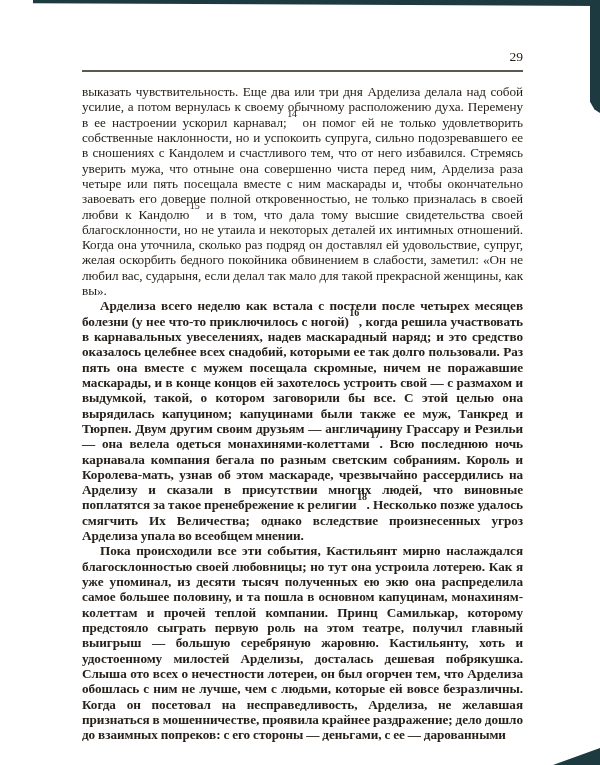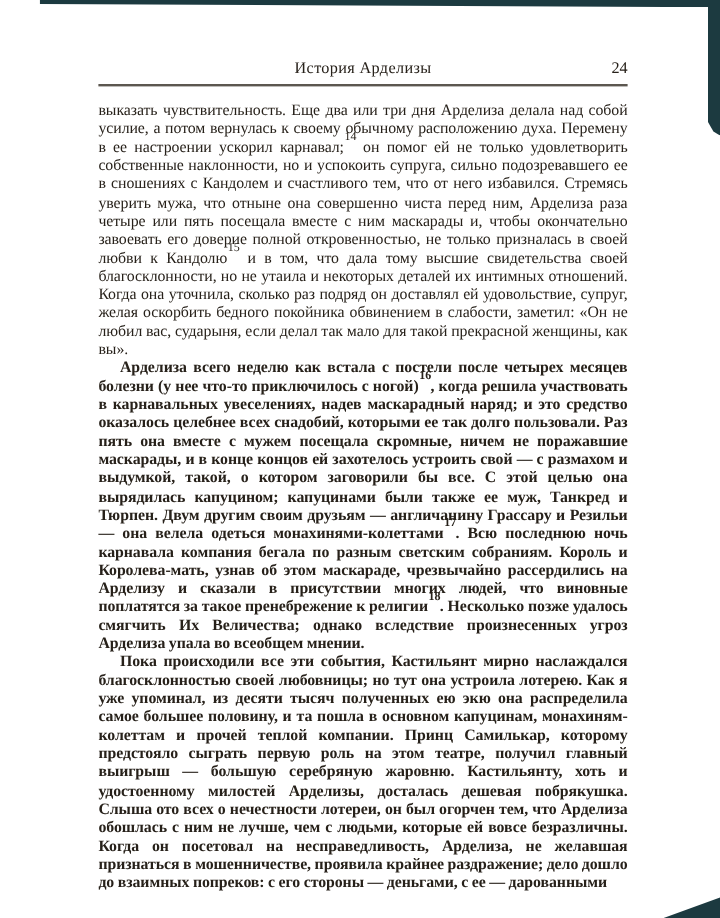--- a/index.html
+++ b/index.html
@@ -68,22 +68,21 @@
   .scan-corner{
     position:absolute;left:553px;top:746px;width:47px;height:19px;
     background:var(--scan-edge);
     clip-path:polygon(0 100%,100% 10%,100% 100%);
   }
 </style>
 </head>
 <body>
 
 <div class="running-head">
-  <span class="title">История Арделизы</span>
-  <span class="pagenum">24</span>
+  <span class="pagenum">29</span>
 </div>
 
 <div class="head-rule"></div>
 
 <div class="page-text">
     <p>выказать чувствительность. Еще два или три дня Арделиза делала над собой усилие, а потом вернулась к своему обычному расположению духа. Перемену в ее настроении ускорил карнавал;<sup>14</sup> он помог ей не только удовлетворить собственные наклонности, но и успокоить супруга, сильно подозревавшего ее в сношениях с Кандолем и счастливого тем, что от него избавился. Стремясь уверить мужа, что отныне она совершенно чиста перед ним, Арделиза раза четыре или пять посещала вместе с ним маскарады и, чтобы окончательно завоевать его доверие полной откровенностью, не только призналась в своей любви к Кандолю<sup>15</sup> и в том, что дала тому высшие свидетельства своей благосклонности, но не утаила и некоторых деталей их интимных отношений. Когда она уточнила, сколько раз подряд он доставлял ей удовольствие, супруг, желая оскорбить бедного покойника обвинением в слабости, заметил: «Он не любил вас, сударыня, если делал так мало для такой прекрасной женщины, как вы».</p>
     <p class="indent">Арделиза всего неделю как встала с постели после четырех месяцев болезни (у нее что-то приключилось с ногой)<sup>16</sup>, когда решила участвовать в карнавальных увеселениях, надев маскарадный наряд; и это средство оказалось целебнее всех снадобий, которыми ее так долго пользовали. Раз пять она вместе с мужем посещала скромные, ничем не поражавшие маскарады, и в конце концов ей захотелось устроить свой — с размахом и выдумкой, такой, о котором заговорили бы все. С этой целью она вырядилась капуцином; капуцинами были также ее муж, Танкред и Тюрпен. Двум другим своим друзьям — англичанину Грассару и Резильи — она велела одеться монахинями-колеттами<sup>17</sup>. Всю последнюю ночь карнавала компания бегала по разным светским собраниям. Король и Королева-мать, узнав об этом маскараде, чрезвычайно рассердились на Арделизу и сказали в присутствии многих людей, что виновные поплатятся за такое пренебрежение к религии<sup>18</sup>. Несколько позже удалось смягчить Их Величества; однако вследствие произнесенных угроз Арделиза упала во всеобщем мнении.</p>
     <p class="indent">Пока происходили все эти события, Кастильянт мирно наслаждался благосклонностью своей любовницы; но тут она устроила лотерею. Как я уже упоминал, из десяти тысяч полученных ею экю она распределила самое большее половину, и та пошла в основном капуцинам, монахиням-колеттам и прочей теплой компании. Принц Самилькар, которому предстояло сыграть первую роль на этом театре, получил главный выигрыш — большую серебряную жаровню. Кастильянту, хоть и удостоенному милостей Арделизы, досталась дешевая побрякушка. Слыша ото всех о нечестности лотереи, он был огорчен тем, что Арделиза обошлась с ним не лучше, чем с людьми, которые ей вовсе безразличны. Когда он посетовал на несправедливость, Арделиза, не желавшая признаться в мошенничестве, проявила крайнее раздражение; дело дошло до взаимных попреков: с его стороны — деньгами, с ее — дарованными</p>
   </div>
 

